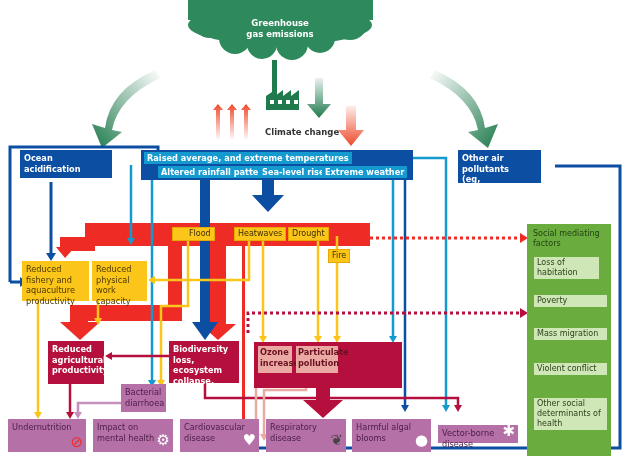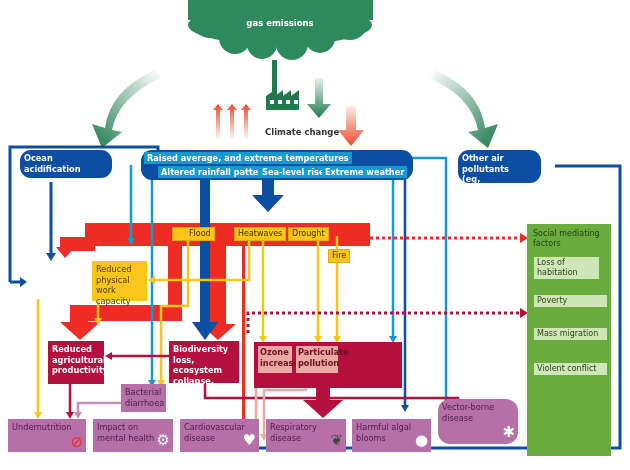--- a/index.html
+++ b/index.html
@@ -1,19 +1,19 @@
 <!DOCTYPE html>
 <html><head>
 <meta charset="utf-8">
 <style>
   html, body { margin:0; padding:0; background:#ffffff; }
   body { width:630px; height:470px; position:relative; overflow:hidden; font-family:"DejaVu Sans", sans-serif; }
   #diagram { position:absolute; left:0; top:0; width:630px; height:470px; }
   .box { position:absolute; box-sizing:border-box; font-size:8.2px; line-height:10.5px; padding:3px 4px; }
-  .dark-blue { background:#0b4ea2; color:#ffffff; font-weight:bold;border-radius:11px; }
+  .dark-blue { background:#0b4ea2; color:#ffffff; font-weight:bold; }
   .teal-label { background:#159ad0; color:#ffffff; font-weight:bold; padding:1px 3px; font-size:8.2px; line-height:10px; }
   .yellow { background:#fbc51a; color:#4a3a00; }
   .yellow-label { background:#fbc51a; color:#3b2f00; padding:1px 3px; font-size:8px; line-height:10px; border:1px solid #e9a800;}
   .crimson { background:#b5103d; color:#ffffff; font-weight:bold; }
   .pink { background:#eaaaa3; color:#6a1020; }
   .purple { background:#b670a8; color:#ffffff; }
   .green-panel { background:#6aac3d; color:#1f3f10; }
   .green-item { background:#cfe6b6; color:#2f3f1c; position:absolute; box-sizing:border-box; left:7px; width:88px; padding:1px 3px; font-size:8px; line-height:10px; }
   .title-text { position:absolute; text-align:center; color:#fff; font-size:8.5px; line-height:11px; font-weight:bold; }
   .plain-text { position:absolute; font-size:8.5px; color:#333; font-weight:bold; }
@@ -158,20 +158,21 @@
     <polyline points="122,403 78,403 78,412" fill="none" stroke="#c690bd" stroke-width="2.5"></polyline>
     <polygon points="74,412 78,419 82,412" fill="#c690bd"></polygon>
 
     <line x1="370" y1="238" x2="520" y2="238" stroke="#ee2b24" stroke-width="3" stroke-dasharray="3,3"></line>
     <polygon points="520,233 528,238 520,243" fill="#ee2b24"></polygon>
     <polyline points="248,333 248,313 520,313" fill="none" stroke="#b5103d" stroke-width="3" stroke-dasharray="3,3"></polyline>
     <polygon points="520,308 528,313 520,318" fill="#b5103d"></polygon>
   </svg>
 
   <div class="title-text" style="left:220px;top:18px;width:120px;">
+    <div>Greenhouse</div>
     <div>gas emissions</div>
   </div>
   <div class="plain-text" style="left:265px;top:127px;">Climate change</div>
 
   <div class="box dark-blue" style="left:20px;top:150px;width:92px;height:28px;">Ocean acidification</div>
 
   <div class="box dark-blue" style="left:141px;top:150px;width:272px;height:30px;padding:0;">
     <div class="teal-label" style="position:absolute;left:3px;top:2px;">Raised average, and extreme temperatures</div>
     <div class="teal-label" style="position:absolute;left:17px;top:16px;">Altered rainfall patterns</div>
     <div class="teal-label" style="position:absolute;left:118px;top:16px;">Sea-level rise</div>
@@ -181,20 +182,21 @@
   <div class="box dark-blue" style="left:458px;top:150px;width:83px;height:33px;">
     <div>Other air pollutants</div>
     <div>(eg, particulates)</div>
   </div>
 
   <div class="box yellow-label" style="left:172px;top:227px;padding-left:16px;">Flood</div>
   <div class="box yellow-label" style="left:234px;top:227px;">Heatwaves</div>
   <div class="box yellow-label" style="left:288px;top:227px;">Drought</div>
   <div class="box yellow-label" style="left:328px;top:227px;margin-top:22px;">Fire</div>
 
+  <div class="box yellow" style="left:22px;top:261px;width:67px;height:40px;">Reduced fishery and aquaculture productivity</div>
   <div class="box yellow" style="left:92px;top:261px;width:55px;height:40px;">Reduced physical work capacity</div>
   <div class="box crimson" style="left:48px;top:341px;width:56px;height:43px;">Reduced agricultural productivity</div>
   <div class="box crimson" style="left:169px;top:341px;width:70px;height:42px;">Biodiversity loss, ecosystem collapse, pests</div>
   <div class="box purple" style="left:121px;top:384px;width:45px;height:28px;color:#4b1d46;">Bacterial diarrhoea</div>
 
   <div class="box crimson" style="left:254px;top:342px;width:148px;height:46px;padding:0;">
     <div class="box pink" style="left:4px;top:4px;width:34px;height:27px;padding:1px 2px;">Ozone increase</div>
     <div class="box pink" style="left:42px;top:4px;width:42px;height:27px;padding:1px 2px;">Particulate pollution</div>
   </div>
 
@@ -211,26 +213,27 @@
     <span class="icon" style="right:3px;bottom:4px;color:#fff;">♥</span>
   </div>
   <div class="box purple" style="left:266px;top:419px;width:80px;height:33px;color:#4b1d46;">
     <span>Respiratory disease</span>
     <span class="icon" style="right:3px;bottom:4px;color:#444;">❦</span>
   </div>
   <div class="box purple" style="left:352px;top:419px;width:79px;height:33px;color:#4b1d46;">
     <span>Harmful algal blooms</span>
     <span class="icon" style="right:3px;bottom:4px;color:#fff;">●</span>
   </div>
-  <div class="box purple" style="left:438px;top:399px;width:80px;height:45px;color:#4b1d46;border-radius:12px;">
+  <div class="box purple" style="left:438px;top:425px;width:80px;height:18px;color:#4b1d46;">
     <span>Vector-borne disease</span>
     <span class="icon" style="right:3px;bottom:4px;color:#fff;">✱</span>
   </div>
 
   <div class="box green-panel" style="left:527px;top:224px;width:84px;height:232px;padding:0;">
     <div style="position:absolute;left:6px;top:5px;width:78px;font-size:8px;line-height:10px;color:#1f3f10;">Social mediating factors</div>
     <div class="green-item" style="top:33px;width:65px;">Loss of habitation</div>
     <div class="green-item" style="top:71px;width:73px;">Poverty</div>
     <div class="green-item" style="top:104px;width:73px;">Mass migration</div>
     <div class="green-item" style="top:139px;width:73px;">Violent conflict</div>
+    <div class="green-item" style="top:174px;width:73px;">Other social determinants of health</div>
   </div>
 
 </div>
 
 </body></html>

